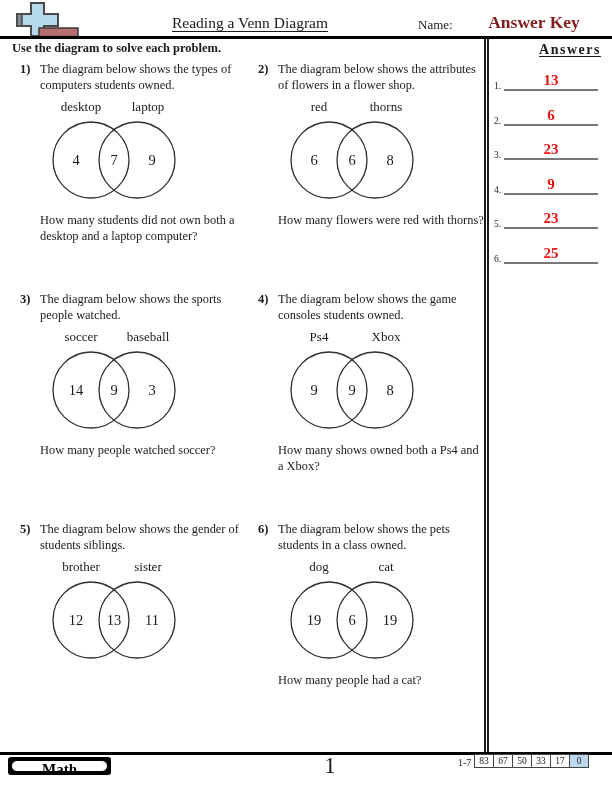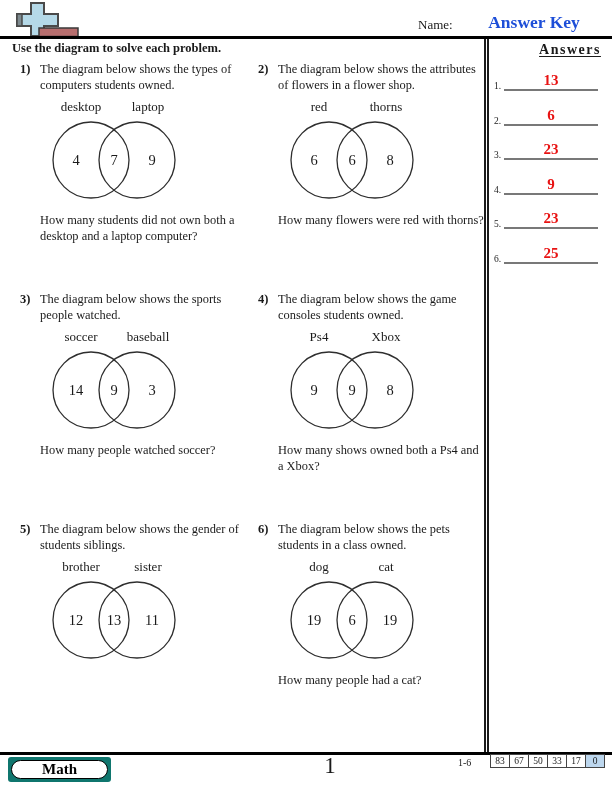--- a/index.html
+++ b/index.html
@@ -63,51 +63,52 @@
   .prob-desc { font-size:12.4px; line-height:1.25; width:200px; }
   .venn { display:block; margin:6px 0 0 9px; }
   .venn-circle { fill:none; stroke:#2e2e2e; stroke-width:1.3; }
   .venn-label { font-family:"Liberation Serif","DejaVu Serif",serif; font-size:13px; fill:#1a1a1a; }
   .venn-num   { font-family:"Liberation Serif","DejaVu Serif",serif; font-size:14.5px; fill:#1a1a1a; }
   .prob-question { margin:11px 0 0 20px; width:206px; font-size:12.4px; line-height:1.3; }
 
   
   #footer-rule { position:absolute; left:0; top:752px; width:612px; height:2.5px; background:#000; }
   #subject-badge {
-    position:absolute; left:8px; top:757px; width:103px; height:25px;
-    background:#0f766e; border-radius:3px;
+    position:absolute; left:8px; top:757px; width:103px; height:18px;
+    background:#000000; border-radius:3px;
   }
   #subject-badge .inner {
     position:absolute; left:3px; right:3px; top:3px; bottom:3px;
     background:#fff; border:1.5px solid #000; border-radius:11px;
     text-align:center; font-size:15px; font-weight:bold; line-height:17px; color:#000;
   }
   #site-text { position:absolute; left:121px; top:768px; font-size:11.5px;margin-top:36px; }
   #page-number { position:absolute; left:300px; top:753px; width:60px; text-align:center; font-size:23px; }
   #score-range { position:absolute; left:458px; top:757px; font-size:10px; }
-  #score-boxes { position:absolute; left:490px; top:754px; display:flex; }
+  #score-boxes { position:absolute; left:474px; top:754px; display:flex; }
   .score-box {
     width:20px; height:14px; border:1px solid #444; margin-left:-1px;
     text-align:center; font-size:9.5px; line-height:12px; background:#fff;
   }
   .score-box:first-child { margin-left:0; }
   .score-box:last-child { background:#bdd7ee; }
 </style>
 </head>
 <body>
 
 <div id="page">
 
   <svg id="logo" width="66" height="35" viewBox="0 0 66 35">
     <polygon points="17,1 30,1 30,12 44,12 44,24 30,24 30,34 17,34 17,24 3,24 3,12 17,12" fill="#b5d9e8" stroke="#4a4a4a" stroke-width="2"></polygon>
     <rect x="3" y="12" width="5" height="12" fill="#7e8b90" stroke="#4a4a4a" stroke-width="1.5"></rect>
     <rect x="25" y="26" width="39" height="8.5" fill="#b76e6e" stroke="#3a3a3a" stroke-width="1.5"></rect>
   </svg>
+  <div id="page-title">Reading a Venn Diagram</div>
   <div id="name-label">Name:</div>
-  <div id="answer-key" style="color:#1d4ed8;">Answer Key</div>
+  <div id="answer-key" style="color:#7f1d1d;">Answer Key</div>
   <div id="header-rule"></div>
   <div id="instruction">Use the diagram to solve each problem.</div>
 
   <div id="col-divider"></div>
   <div id="answers-panel">
     <div id="answers-title">Answers</div>
     <div id="answer-items">
   <div class="ans-item">
     <span class="ans-num">1.</span>
     <span class="ans-val">13</span>
@@ -248,21 +249,21 @@
     <div class="prob-question">How many people had a cat?</div>
   </div>
 </div>
 
   <div id="footer-rule"></div>
   <div id="subject-badge">
     <div class="inner">Math</div>
   </div>
   <div id="site-text">www.CommonCoreSheets.com</div>
   <div id="page-number">1</div>
-  <div id="score-range">1-6</div>
+  <div id="score-range">1-7</div>
   <div id="score-boxes">
   <div class="score-box">83</div>
 
   <div class="score-box">67</div>
 
   <div class="score-box">50</div>
 
   <div class="score-box">33</div>
 
   <div class="score-box">17</div>

